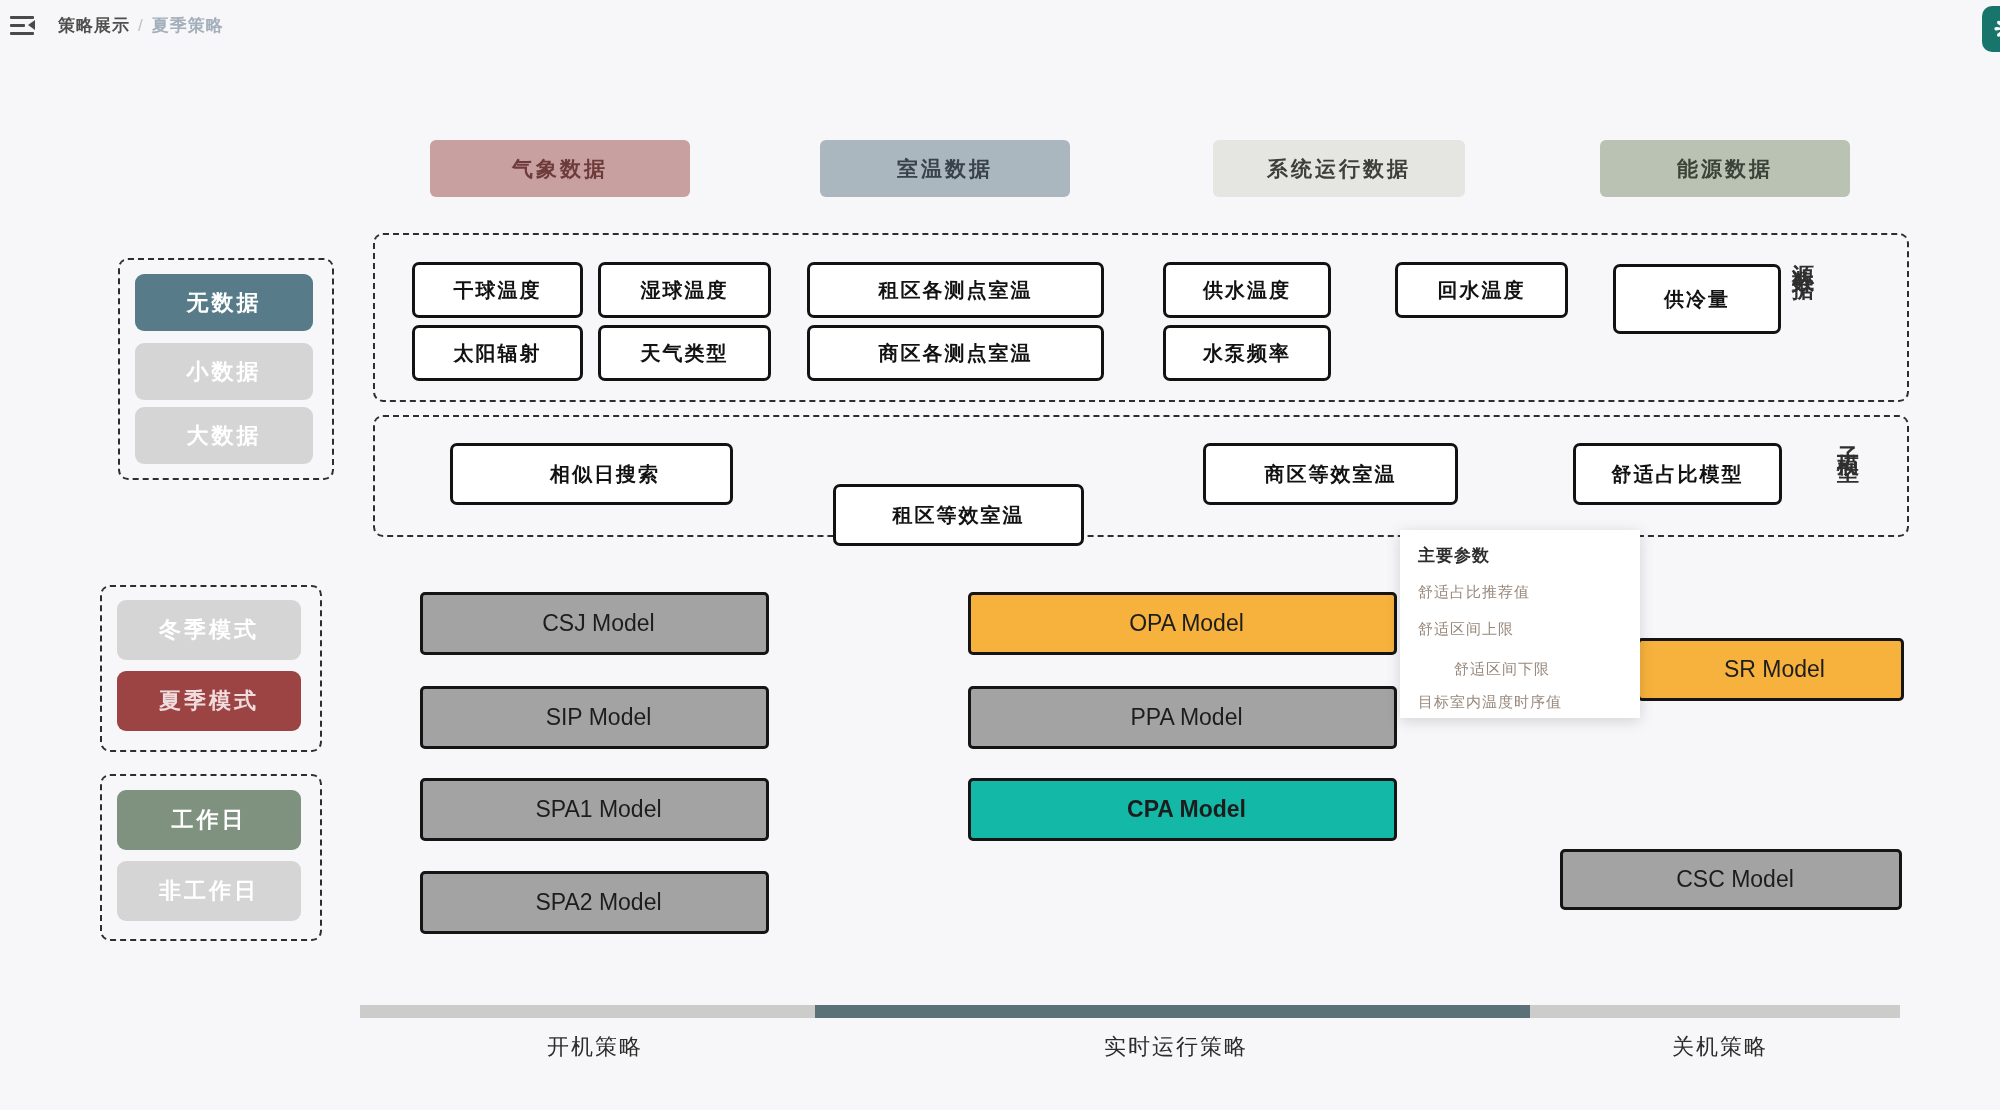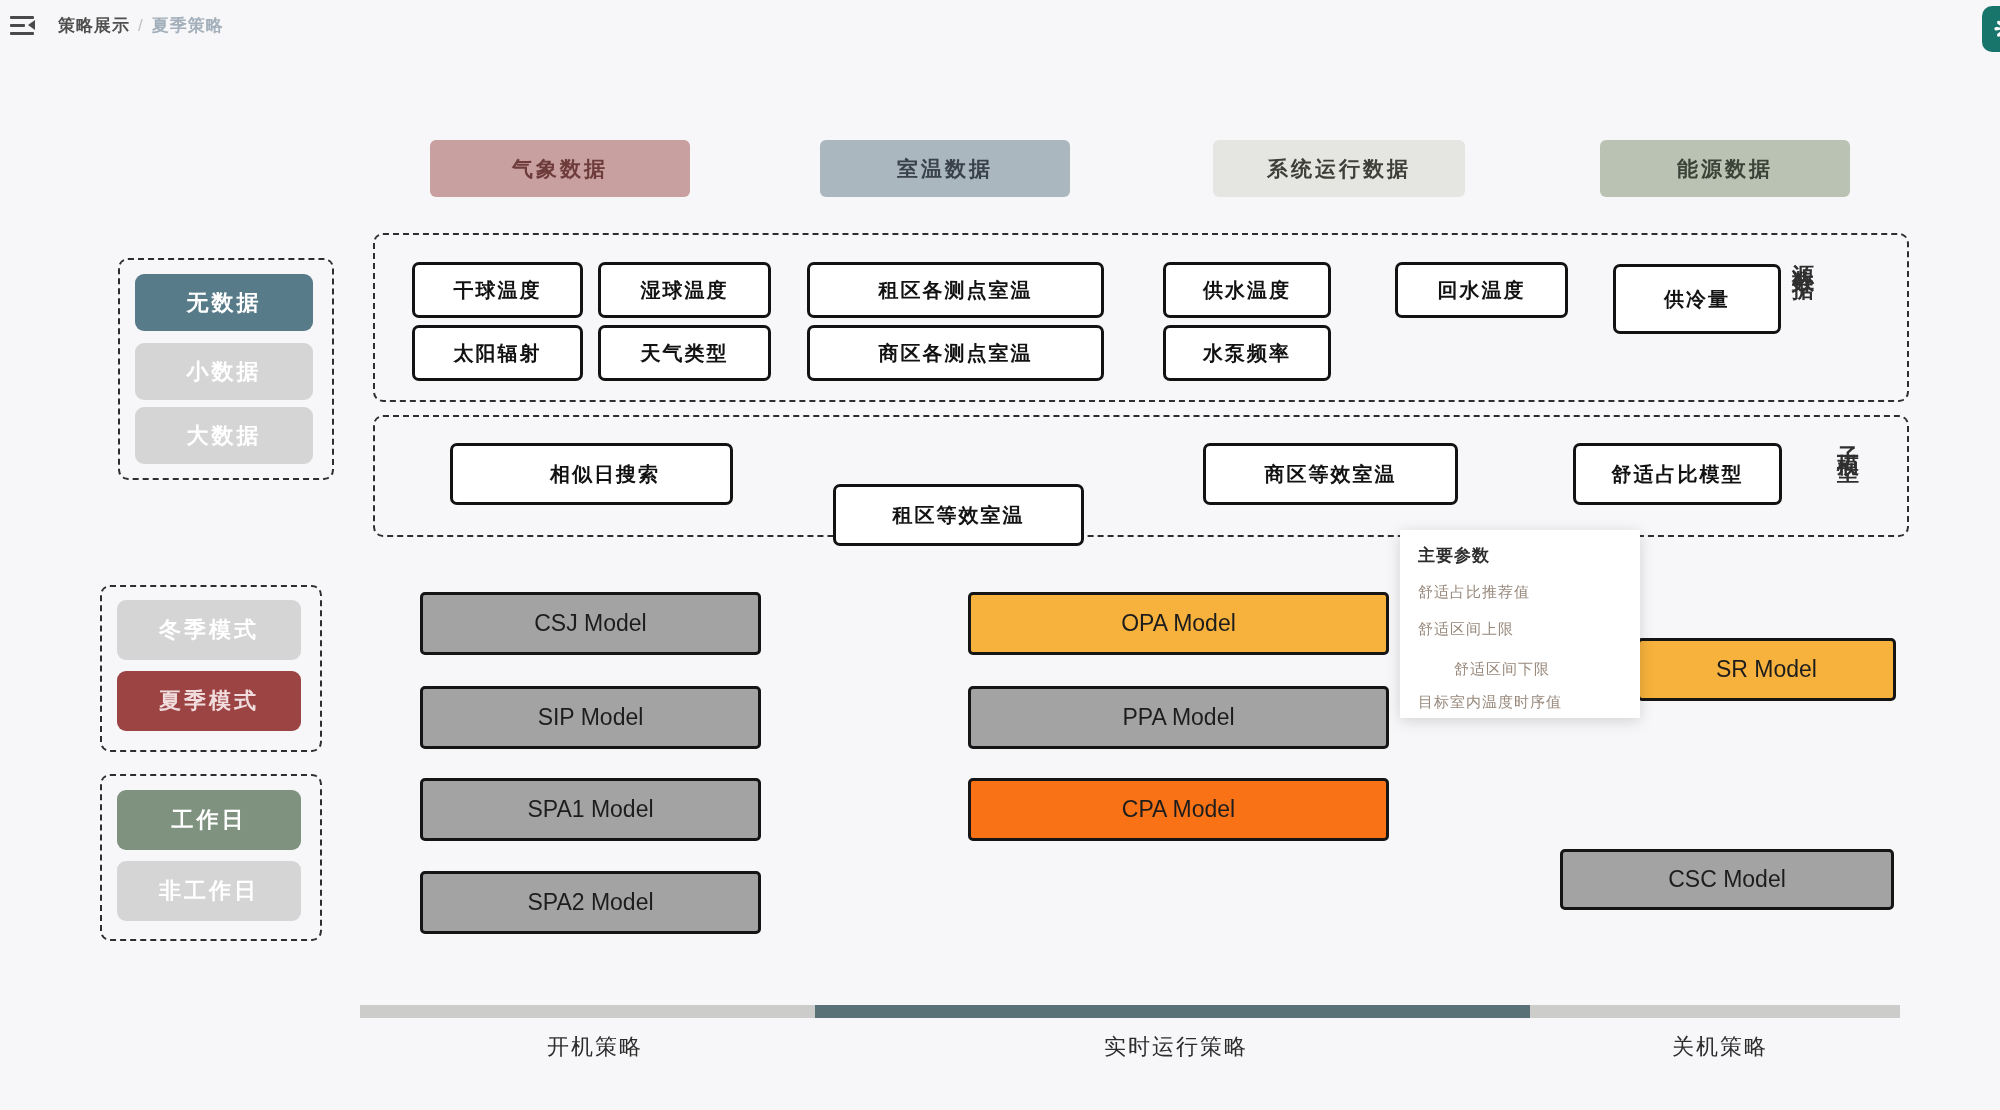--- a/index.html
+++ b/index.html
@@ -37,21 +37,21 @@
   
   .vlabel{writing-mode:vertical-rl;text-orientation:upright;
     font-size:22px;font-weight:bold;color:#2f2f2f;letter-spacing:7px;}
   
   .toggle{border-radius:9px;display:flex;align-items:center;justify-content:center;
     font-size:22px;font-weight:bold;color:#ffffff;letter-spacing:3px;cursor:pointer;}
   .toggle.summer{color:#f0dcdc;}
   
   .model{background:#a3a3a3;border:3px solid #151515;border-radius:5px;
     display:flex;align-items:center;justify-content:center;
-    font-size:23px;color:#1d1d1d;cursor:pointer;}
+    font-size:23px;color:#1d1d1d;cursor:pointer;padding-left:8px;}
   
   .tooltip{background:#ffffff;box-shadow:0 3px 14px rgba(0,0,0,0.15);z-index:5;text-align:right;}
   .tooltip .tt-title{position:absolute;left:18px;top:14px;font-size:17px;font-weight:bold;color:#2d2d2d;letter-spacing:1px;}
   .tooltip .tt-item{position:absolute;left:18px;font-size:15px;color:#98897c;letter-spacing:1px;}
   
   .seg{height:13px;}
   .phase-label{font-size:22px;color:#2c2c2c;text-align:center;letter-spacing:2px;}
 </style>
 </head>
 <body>
@@ -105,21 +105,21 @@
 <div class="abs toggle" style="left: 117px; top: 790px; width: 184px; height: 60px; background-color: rgb(127, 145, 127);">工作日</div>
 <div class="abs toggle" style="left: 117px; top: 861px; width: 184px; height: 60px; background-color: rgb(213, 213, 213);">非工作日</div>
 
 <div class="abs model" style="left: 420px; top: 592px; width: 335px; height: 57px; background-color: rgb(163, 163, 163);">CSJ Model</div>
 <div class="abs model" style="left: 420px; top: 686px; width: 335px; height: 57px; background-color: rgb(163, 163, 163);">SIP Model</div>
 <div class="abs model" style="left: 420px; top: 778px; width: 335px; height: 57px; background-color: rgb(163, 163, 163);">SPA1 Model</div>
 <div class="abs model" style="left: 420px; top: 871px; width: 335px; height: 57px; background-color: rgb(163, 163, 163);">SPA2 Model</div>
 
 <div class="abs model" style="left: 968px; top: 592px; width: 415px; height: 57px; background-color: rgb(246, 178, 60);">OPA Model</div>
 <div class="abs model" style="left: 968px; top: 686px; width: 415px; height: 57px; background-color: rgb(163, 163, 163);">PPA Model</div>
-<div class="abs model" style="left: 968px; top: 778px; width: 415px; height: 57px; background-color: #f97316;">CPA Model</div>
+<div class="abs model" style="left: 968px; top: 778px; width: 415px; height: 57px; background-color: #14b8a6; font-weight: bold;">CPA Model</div>
 
 <div class="abs model" style="left: 1637px; top: 638px; width: 253px; height: 57px; z-index: 1; background-color: rgb(246, 178, 60);">SR Model</div>
 <div class="abs model" style="left: 1560px; top: 849px; width: 328px; height: 55px; background-color: rgb(163, 163, 163);">CSC Model</div>
 
 <div class="abs tooltip" style="left:1400px;top:530px;width:240px;height:188px;">
   <div class="tt-title">主要参数</div>
   <div class="tt-item" style="top:53px;">舒适占比推荐值</div>
   <div class="tt-item" style="top:90px;">舒适区间上限</div>
   <div class="tt-item" style="top:130px;margin-left:36px;">舒适区间下限</div>
   <div class="tt-item" style="top:163px;">目标室内温度时序值</div>

